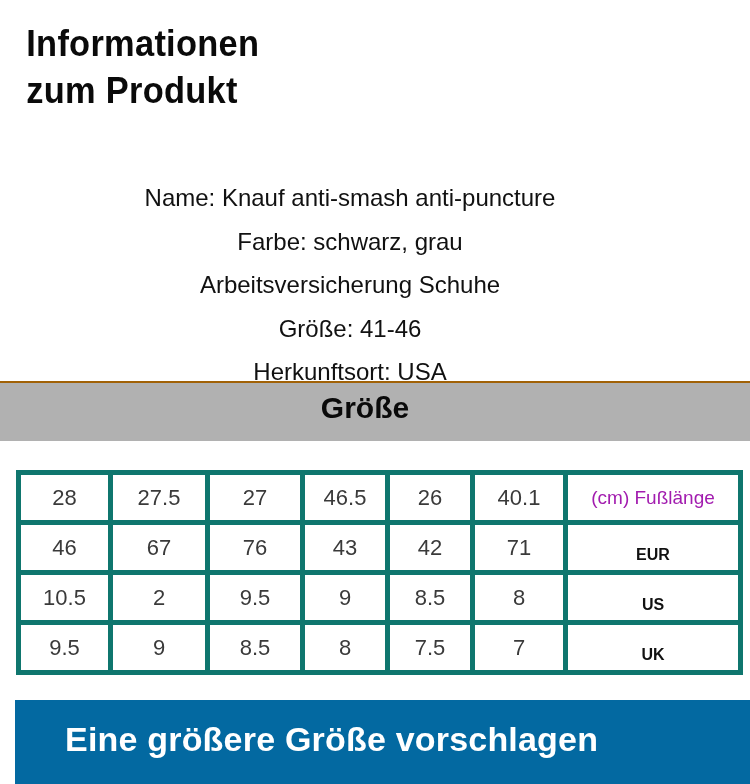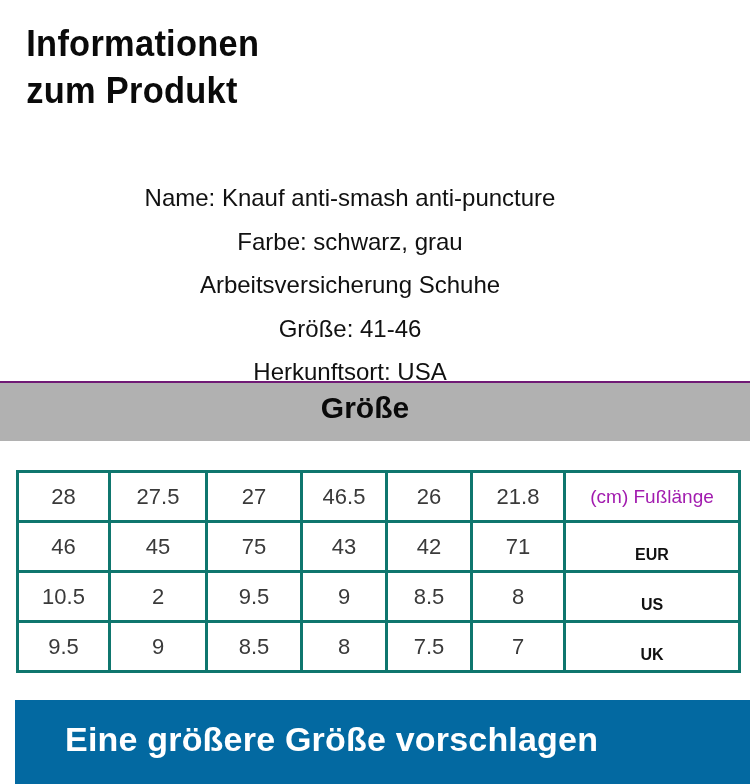--- a/index.html
+++ b/index.html
@@ -1,24 +1,24 @@
 <!DOCTYPE html>
 <html><head>
 <meta charset="utf-8">
 <style>
   html, body { margin:0; padding:0; background:#ffffff; }
   body { width:750px; height:784px; position:relative; overflow:hidden; font-family:"Liberation Sans", sans-serif; color:#111; }
   .title { position:absolute; left:0; top:20px; width:750px; text-align:left; font-weight:bold; font-size:37px; line-height:47px; color:#0a0a0a; letter-spacing:0.3px; }
   .title div { transform:scaleX(0.93); }
   .info { position:absolute; left:0; top:146px; width:700px; text-align:center; font-size:24px; color:#111;margin-top:32px; }
   .info div { height:43.5px; line-height:40px; }
-  .size-bar { position:absolute; left:0; top:381px; width:750px; height:60px; background:#b1b1b1; border-top:2px solid #701a75; box-sizing:border-box; }
+  .size-bar { position:absolute; left:0; top:381px; width:750px; height:60px; background:#b1b1b1; border-top:2px solid #a16207; box-sizing:border-box; }
   .size-bar span { position:absolute; left:0; width:730px; top:8px; text-align:center; font-weight:bold; font-size:30px; color:#0a0a0a; }
   table.sizes { position:absolute; left:16px; top:470px; width:722px; height:203px; border-collapse:collapse; border:2px solid #6f6f6f; border-bottom-width:3px; table-layout:fixed; }
-  table.sizes td { border:3px solid #0f766e; text-align:center; font-size:22px; color:#3a3a3a; padding:0; }
+  table.sizes td { border:5px solid #0f766e; text-align:center; font-size:22px; color:#3a3a3a; padding:0; }
   table.sizes td.lbl { font-size:19px; color:#a21caf; }
   table.sizes td.code { font-size:16px; font-weight:bold; color:#111; vertical-align:bottom; padding-bottom:6px; }
   table.sizes tr { height:50px; }
   .cta { position:absolute; left:0; top:700px; width:750px; height:84px; background:#0369a1; cursor:pointer;margin-left:15px; }
   .cta span { position:absolute; left:50px; top:20px; color:#ffffff; font-weight:bold; font-size:34px; letter-spacing:0.2px; }
 </style>
 </head>
 <body>
 
 <div class="title">
@@ -48,27 +48,27 @@
       <col style="width:93px">
       <col style="width:175px">
   </colgroup>
   <tbody>
       <tr>
     <td>28</td>
     <td>27.5</td>
     <td>27</td>
     <td>46.5</td>
     <td>26</td>
-    <td>21.8</td>
+    <td>40.1</td>
     <td class="lbl">(cm) Fußlänge</td>
   </tr>
   <tr>
     <td>46</td>
-    <td>45</td>
-    <td>75</td>
+    <td>67</td>
+    <td>76</td>
     <td>43</td>
     <td>42</td>
     <td>71</td>
     <td class="code">EUR</td>
   </tr>
   <tr>
     <td>10.5</td>
     <td>2</td>
     <td>9.5</td>
     <td>9</td>

